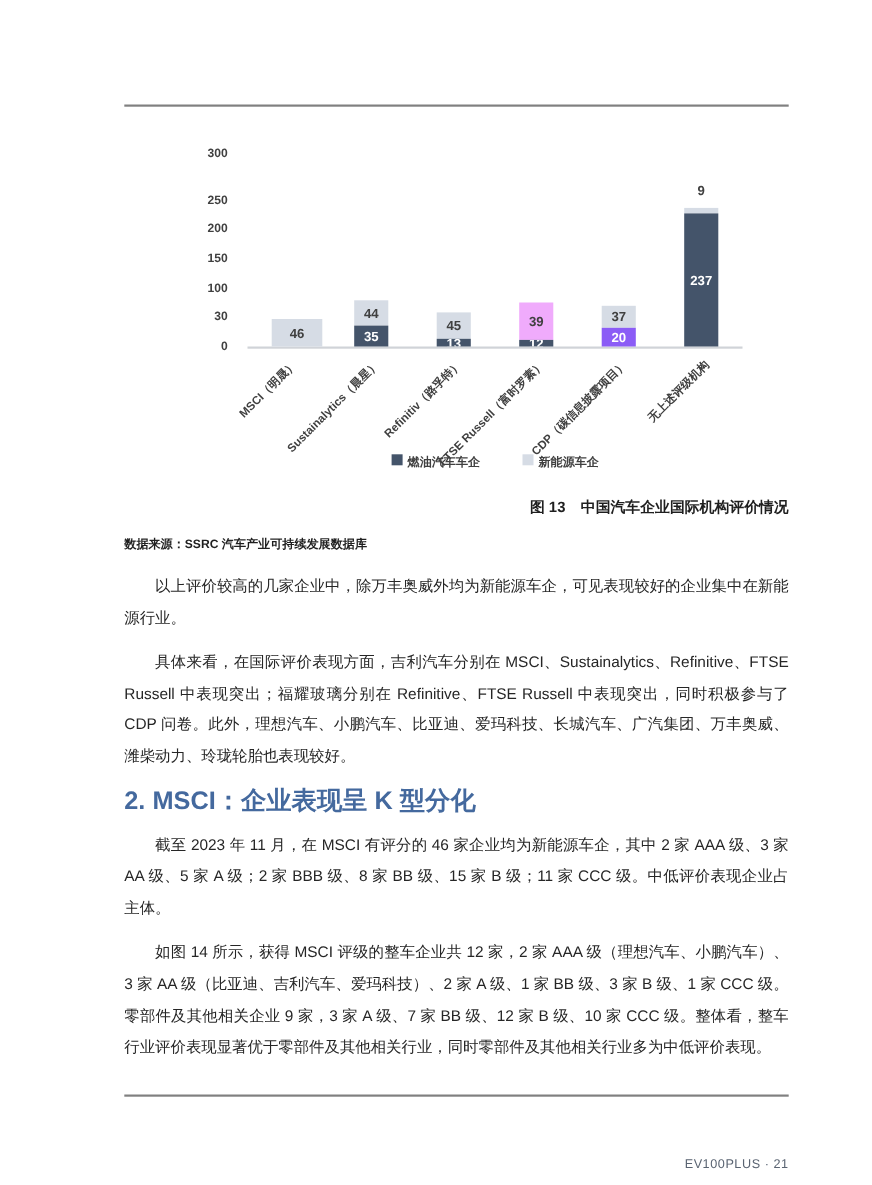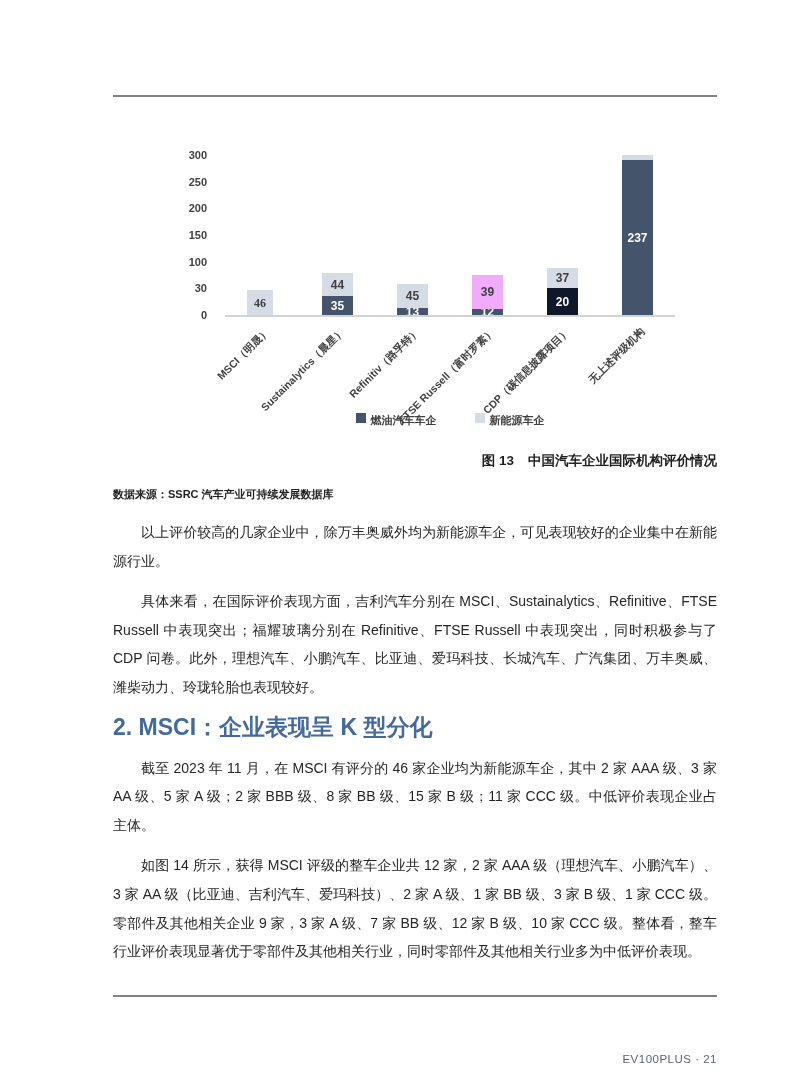--- a/index.html
+++ b/index.html
@@ -96,24 +96,24 @@
   <div class="header-rule"></div>
 
   <div class="chart">
     <div class="y-axis">
         <div class="ytick" style="bottom: -7px;">0</div>
         <div class="ytick" style="bottom: 19.6667px;">30</div>
         <div class="ytick" style="bottom: 46.3333px;">100</div>
         <div class="ytick" style="bottom: 73px;">150</div>
         <div class="ytick" style="bottom: 99.6667px;">200</div>
         <div class="ytick" style="bottom: 126.333px;">250</div>
-        <div class="ytick" style="bottom: 153px;">300</div>
+        <div class="ytick" style="bottom: 168px;">300</div>
       </div>
     <div class="plot">
-        <div class="bar-stack" style="left: 22px; width: 26px; font-family: Liberation Serif, serif;">
+        <div class="bar-stack" style="left: 22px; width: 46px;">
           <div class="bar-seg" style="height: 24.5333px; background: rgb(214, 220, 229);">
             <span class="seg-label dark-on-light">46</span>
           </div>
         </div>
         <div class="bar-stack" style="left: 97px; width: 31px;">
           <div class="bar-seg" style="height: 18.6667px; background: rgb(68, 84, 106);">
             <span class="seg-label white-on-dark">35</span>
           </div>
           <div class="bar-seg" style="height: 23.4667px; background: rgb(214, 220, 229);">
             <span class="seg-label dark-on-light">44</span>
@@ -129,30 +129,30 @@
         </div>
         <div class="bar-stack" style="left: 247px; width: 31px;">
           <div class="bar-seg" style="height: 6.4px; background: rgb(68, 84, 106);">
             <span class="seg-label white-on-dark">12</span>
           </div>
           <div class="bar-seg" style="height: 34px; background: #f0abfc;">
             <span class="seg-label dark-on-light">39</span>
           </div>
         </div>
         <div class="bar-stack" style="left: 322px; width: 31px;">
-          <div class="bar-seg" style="height: 27px; background: #0f172a;">
+          <div class="bar-seg" style="height: 17px; background: #8b5cf6;">
             <span class="seg-label white-on-dark">20</span>
           </div>
           <div class="bar-seg" style="height: 19.7333px; background: rgb(214, 220, 229);">
             <span class="seg-label dark-on-light">37</span>
           </div>
         </div>
         <div class="bar-toplabel" style="left: 392.5px; bottom: 135.2px;">9</div>
         <div class="bar-stack" style="left: 397px; width: 31px;">
-          <div class="bar-seg" style="height: 155px; background: rgb(68, 84, 106);">
+          <div class="bar-seg" style="height: 121px; background: rgb(68, 84, 106);">
             <span class="seg-label white-on-dark">237</span>
           </div>
           <div class="bar-seg" style="height: 4.8px; background: rgb(214, 220, 229);"></div>
         </div>
       </div>
     <div class="xlabels">
         <div class="xlabel" style="right: 412.5px;">MSCI（明晟）</div>
         <div class="xlabel" style="right: 337.5px;">Sustainalytics（晨星）</div>
         <div class="xlabel" style="right: 262.5px;">Refinitiv（路孚特）</div>
         <div class="xlabel" style="right: 187.5px;">FTSE Russell（富时罗素）</div>

